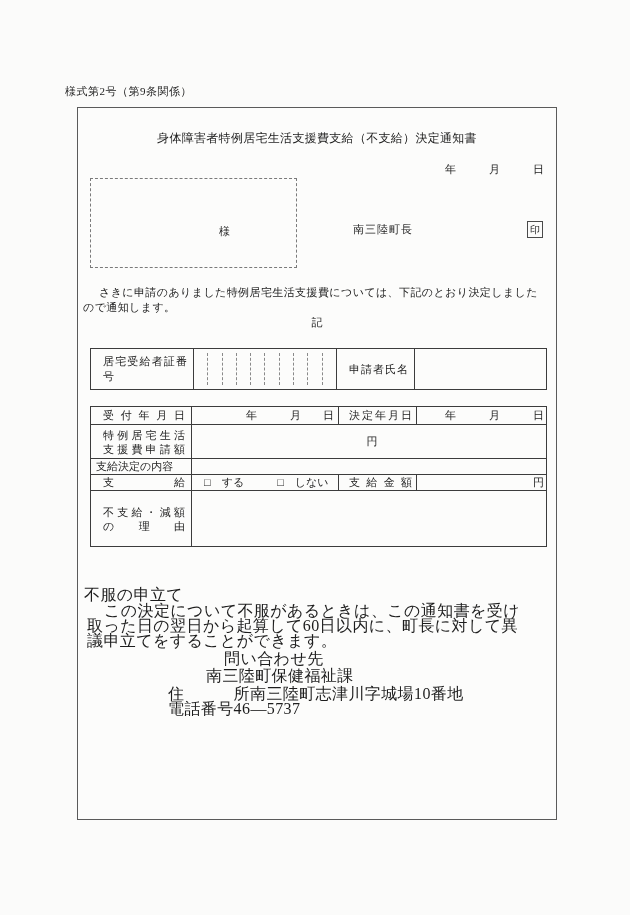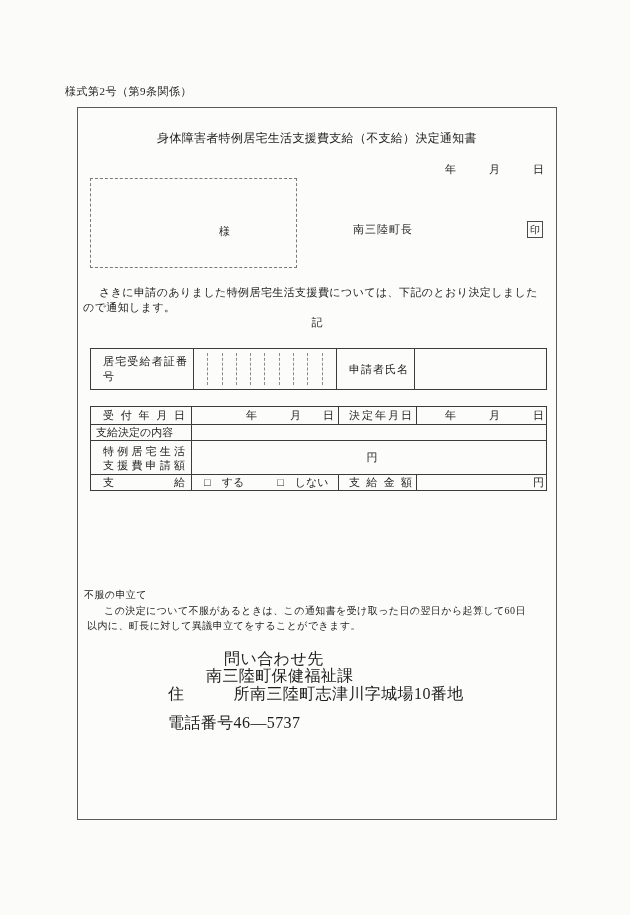--- a/index.html
+++ b/index.html
@@ -59,21 +59,21 @@
   .jl { text-align:justify; text-align-last:justify; padding:0 6px; }
   .pl { padding-left:5px; }
   .digit-grid { display:flex; height:40px; align-items:stretch; }
   .digit-grid .dg { flex:1 1 0; border-right:1px dashed #8a8a8a; margin:4px 0; }
   .digit-grid .dg:last-child { border-right:none; }
   .val-right { text-align:right; padding-right:4px; }
   .val-right2 { text-align:right; padding-right:2px; }
   .center { text-align:center; }
   .two-line div { line-height:14px; }
   .opt-cell { padding-left:12px; }
-  .appeal { position:absolute; left:6px; top:480px; width:470px; font-size:10px; letter-spacing:0.4px; }
+  .appeal { position:absolute; left:6px; top:480px; width:470px; font-size:16px; letter-spacing:0.4px; }
   .appeal-heading { line-height:14px; }
   .appeal-body { margin-left:3px; width:442px; text-indent:17px; line-height:15px; margin-top:1px; }
   .contact { position:absolute; left:6px; top:543px; font-size:16px; letter-spacing:0.4px;text-align:center; }
   .contact-heading { line-height:15px; }
   .contact-dept { margin-left:12px; line-height:15px; margin-top:2px; }
   .contact-row { margin-left:84px; line-height:15px; margin-top:3px; display:flex; }
   .contact-row .lab { display:inline-block; min-width:60px; }
 </style>
 </head>
 <body>
@@ -140,57 +140,64 @@
         <tr style="height:18px;">
       <td>
             <div class="jl">受付年月日</div>
           </td>
       <td class="val-right"><span>年　　　月　　日</span></td>
       <td>
             <div class="jl" style="padding:0 4px;">決定年月日</div>
           </td>
       <td class="val-right2"><span>年　　　月　　　日</span></td>
     </tr>
-    <tr style="height:15px;">
-      <td class="pl"><span>支給決定の内容</span></td>
-      <td colspan="3"><span></span></td>
-    </tr>
     <tr style="height:34px;">
       <td class="two-line">
         <div class="jl">特例居宅生活</div>
         <div class="jl">支援費申請額</div>
       </td>
       <td colspan="3" class="center"><span>円</span></td>
     </tr>
     <tr style="height:15px;">
+      <td class="pl"><span>支給決定の内容</span></td>
+      <td colspan="3"><span></span></td>
+    </tr>
+    <tr style="height:15px;">
       <td>
             <div class="jl">支給</div>
           </td>
       <td class="opt-cell">
         <span>□</span>　<span>する</span>　　　<span>□</span>　<span>しない</span>
       </td>
       <td>
             <div class="jl" style="padding:0 4px;">支給金額</div>
           </td>
       <td class="val-right2"><span>円</span></td>
+    </tr>
+    <tr style="height:56px;">
+      <td class="two-line">
+        <div class="jl">不支給・減額</div>
+        <div class="jl">の理由</div>
+      </td>
+      <td colspan="3"><span></span></td>
     </tr>
   </tbody>
     </table>
 
   <div class="appeal">
     <div class="appeal-heading">不服の申立て</div>
     <div class="appeal-body">この決定について不服があるときは、この通知書を受け取った日の翌日から起算して60日以内に、町長に対して異議申立てをすることができます。</div>
   </div>
 
   <div class="contact">
     <div class="contact-heading">問い合わせ先</div>
     <div class="contact-dept">南三陸町保健福祉課</div>
     <div class="contact-row">
       <span class="lab">住　　　所</span>
       <span>南三陸町志津川字城場10番地</span>
     </div>
-    <div class="contact-row" style="margin-top:14px;">
+    <div class="contact-row" style="margin-top:0;">
       <span class="lab">電話番号</span>
       <span>46―5737</span>
     </div>
   </div>
 
 </div>
 
 </body></html>

